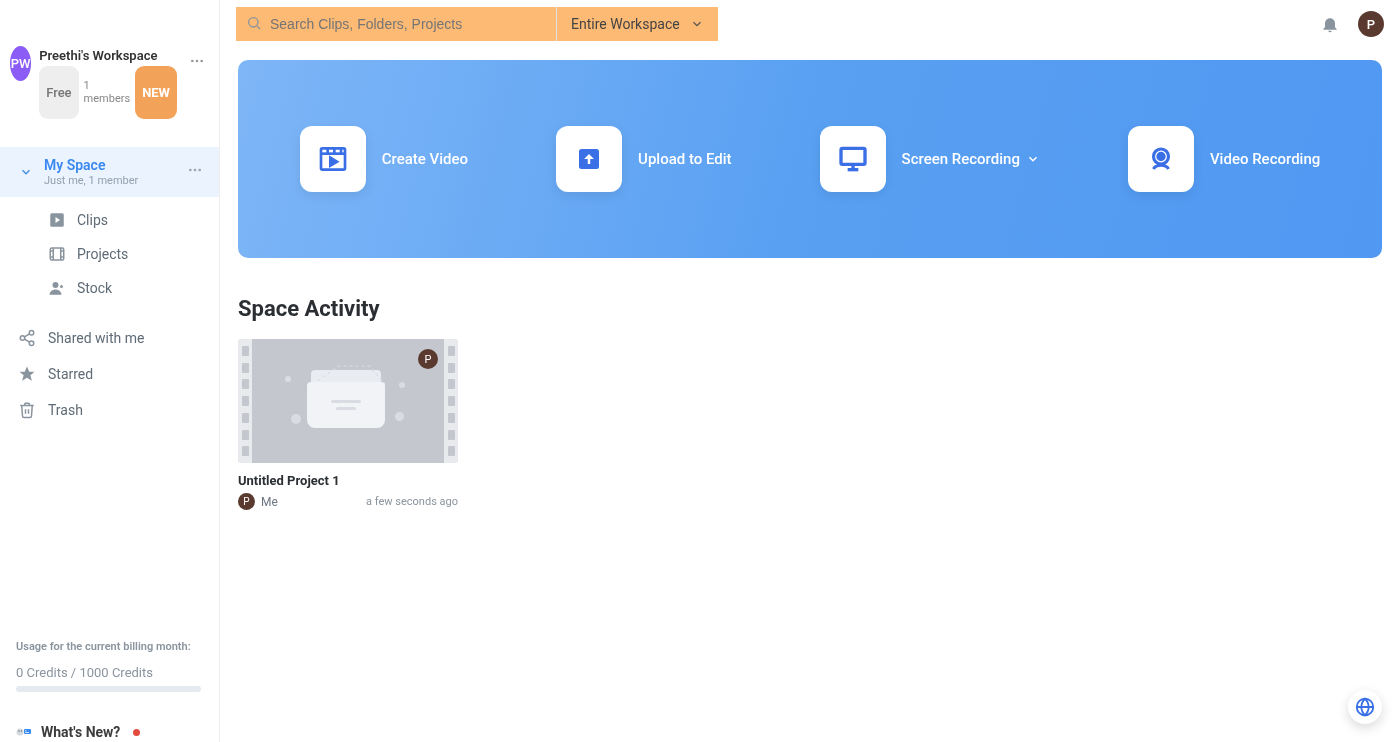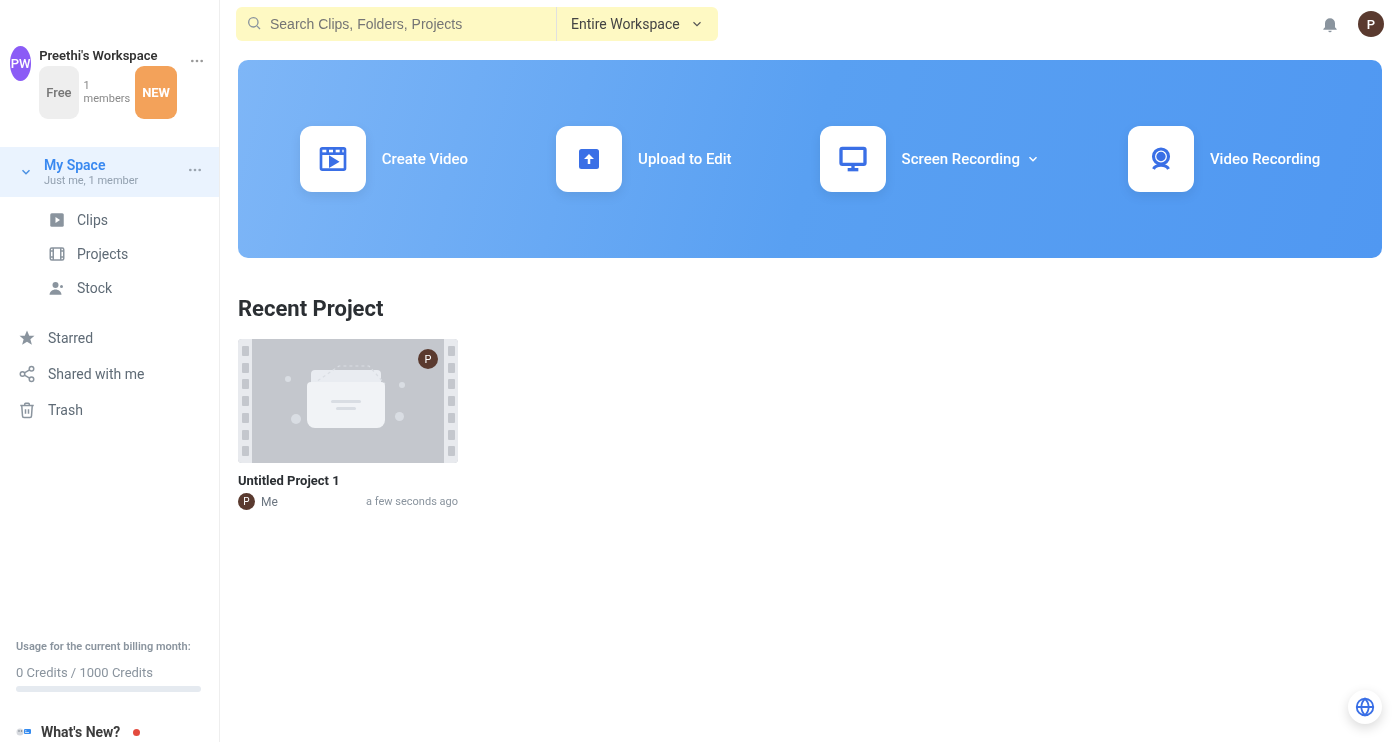--- a/index.html
+++ b/index.html
@@ -179,22 +179,22 @@
   .topbar {
     height: 48px;
     display: flex;
     align-items: center;
     padding: 0 16px;
     gap: 14px;
   }
   .search-wrap {
     display: flex;
     align-items: center;
-    background: #fef9c3;
-    border-radius: 6px;
+    background: #fdba74;
+    border-radius: 0;
     height: 34px;
     overflow: hidden;
   }
   .search-field {
     display: flex;
     align-items: center;
     padding: 0 10px;
     gap: 8px;
     width: 320px;
   }
@@ -461,37 +461,37 @@
               </svg>
           </span>
           <span>Stock</span>
         </div>
       </div>
 
       <div style="height:14px"></div>
 
       <div class="nav-sec">
         <span class="nav-icon">
-          <svg width="18" height="18" viewBox="0 0 24 24" fill="#8a949e">
-              <polygon points="12,2 15,9 22,9 16.5,13.5 18.5,21 12,17 5.5,21 7.5,13.5 2,9 9,9"></polygon>
-            </svg>
-        </span>
-        <span>Starred</span>
-      </div>
-      <div class="nav-sec">
-        <span class="nav-icon">
           <svg width="18" height="18" viewBox="0 0 24 24" fill="none" stroke="#8a949e" stroke-width="2">
               <circle cx="18" cy="5" r="3"></circle>
               <circle cx="6" cy="12" r="3"></circle>
               <circle cx="18" cy="19" r="3"></circle>
               <line x1="8.6" y1="10.5" x2="15.4" y2="6.5"></line>
               <line x1="8.6" y1="13.5" x2="15.4" y2="17.5"></line>
             </svg>
         </span>
         <span>Shared with me</span>
+      </div>
+      <div class="nav-sec">
+        <span class="nav-icon">
+          <svg width="18" height="18" viewBox="0 0 24 24" fill="#8a949e">
+              <polygon points="12,2 15,9 22,9 16.5,13.5 18.5,21 12,17 5.5,21 7.5,13.5 2,9 9,9"></polygon>
+            </svg>
+        </span>
+        <span>Starred</span>
       </div>
       <div class="nav-sec">
         <span class="nav-icon">
           <svg width="18" height="18" viewBox="0 0 24 24" fill="none" stroke="#8a949e" stroke-width="2">
               <polyline points="3 6 5 6 21 6"></polyline>
               <path d="M19 6l-1 14a2 2 0 0 1-2 2H8a2 2 0 0 1-2-2L5 6"></path>
               <path d="M10 11v6M14 11v6"></path>
               <path d="M9 6V4a1 1 0 0 1 1-1h4a1 1 0 0 1 1 1v2"></path>
             </svg>
         </span>
@@ -595,21 +595,21 @@
             <svg width="30" height="30" viewBox="0 0 24 24" fill="none" stroke="#3a6fe6" stroke-width="2.5">
               <circle cx="12" cy="10" r="6"></circle>
               <circle cx="12" cy="10" r="2.5" fill="#3a6fe6"></circle>
               <path d="M6 20c1-2 3-3 6-3s5 1 6 3"></path>
             </svg>
           </div>
           <span class="hero-label">Video Recording</span>
         </div>
       </div>
 
-      <h2 class="recent-title">Recent Project</h2>
+      <h2 class="recent-title">Space Activity</h2>
 
       <div class="project-card">
         <div class="thumb">
           <div class="film-strip left">
             <div class="sprocket"></div>
               <div class="sprocket"></div>
               <div class="sprocket"></div>
               <div class="sprocket"></div>
               <div class="sprocket"></div>
               <div class="sprocket"></div>

